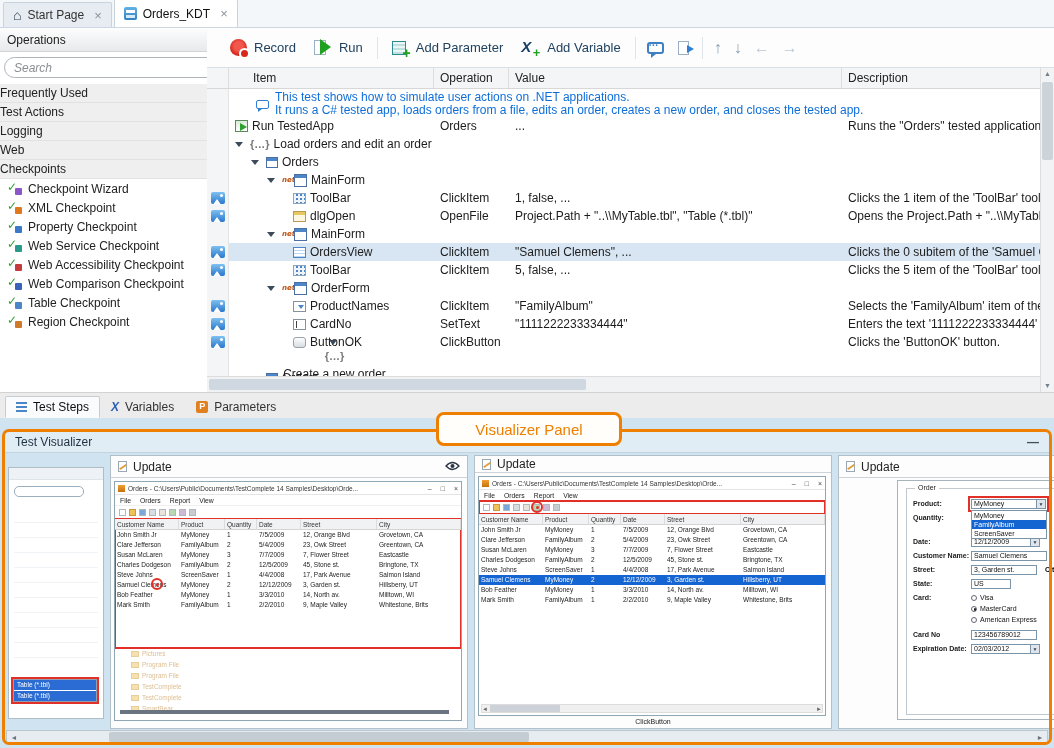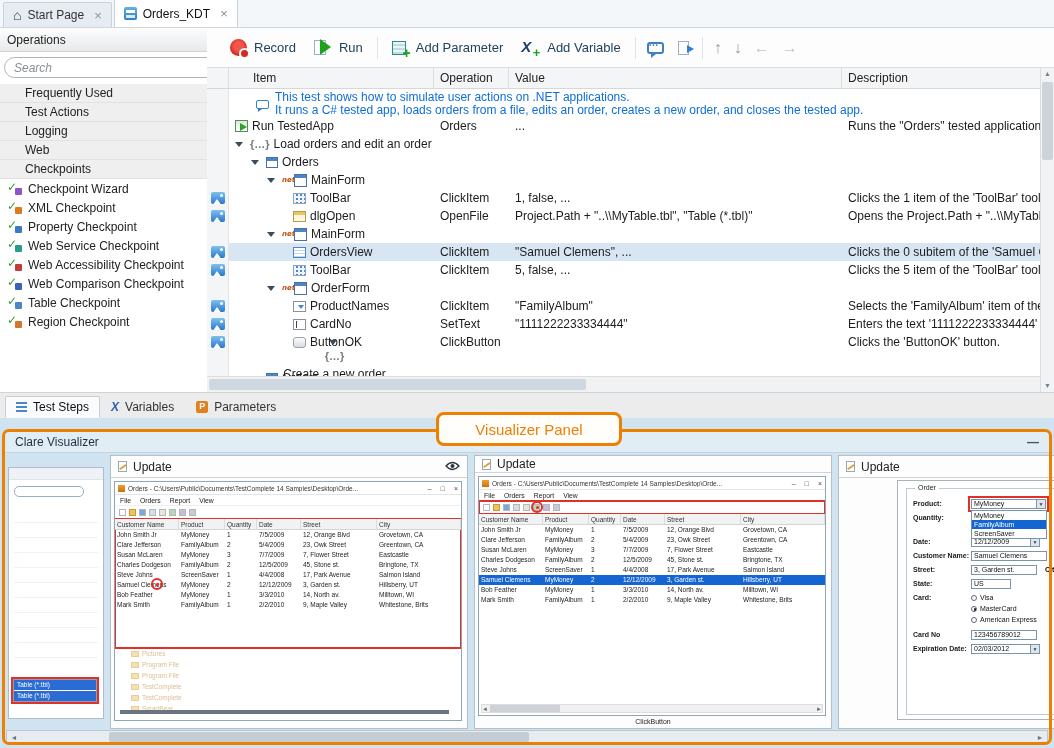--- a/index.html
+++ b/index.html
@@ -21,21 +21,21 @@
   
   .ops-panel { position:absolute; left:0; top:28px; width:235px; height:364px; background:#fff; border-right:1px solid #c4c8cc; }
   .ops-header { height:24px; background:linear-gradient(#fdfdfd,#e7e9eb); border-bottom:1px solid #d2d2d2;
     display:flex; align-items:center; justify-content:space-between; padding:0 7px; font-size:12px; color:#222; }
   .ops-search { position:absolute; left:4px; top:29px; right:5px; height:21px; border:1px solid #aeb4ba; border-radius:11px;
     display:flex; align-items:center; justify-content:space-between; padding:0 9px; color:#8a8f94; font-style:italic; font-size:12px; background:#fff; }
   .ic-mag { width:11px; height:11px; position:relative; flex:none; }
   .ic-mag::before { content:""; position:absolute; left:0; top:0; width:7px; height:7px; border:1.5px solid #6a7684; border-radius:50%; }
   .ic-mag::after  { content:""; position:absolute; right:0; bottom:0; width:5px; height:1.5px; background:#6a7684; transform:rotate(45deg); }
   .ops-list { position:absolute; left:0; top:56px; right:13px; bottom:0; overflow:hidden; }
-  .ops-cat { height:19px; background:#efefef; border-bottom:1px solid #e2e2e2; display:flex; align-items:center; padding:0 25px; font-size:12px; color:#222; }
+  .ops-cat { height:19px; background:#efefef; border-bottom:1px solid #e2e2e2; display:flex; align-items:center; padding:0 0; font-size:12px; color:#222; }
   .ops-item { height:19px; display:flex; align-items:center; gap:6px; padding:0 7px; font-size:12px; color:#222; white-space:nowrap; overflow:hidden; }
   .cp-ic { width:15px; height:13px; position:relative; flex:none; }
   .cp-ic::before { content:"✓"; position:absolute; left:0; top:-2px; font-size:12px; font-weight:bold; color:#2f9e2f; }
   .cp-ic::after { content:""; position:absolute; right:0; bottom:0; width:7px; height:7px; border-radius:1px; background:var(--b,#888); box-shadow:0 0 0 1px rgba(255,255,255,.85); }
   .ops-scrollbar { position:absolute; right:0; top:56px; width:13px; bottom:0; background:#f2f3f4; border-left:1px solid #e2e2e2; }
   .vs-arrow { display:block; height:12px; text-align:center; font-size:7px; color:#75808a; line-height:12px; }
   .ops-scrollbar .sb-thumb { position:absolute; left:1px; right:1px; top:13px; height:72px; background:#ccd3d9; border-radius:2px; }
   .ops-scrollbar .vs-down { position:absolute; bottom:0; left:0; right:0; }
   .pin-ic { width:10px; height:13px; position:relative; }
   .pin-ic::before { content:""; position:absolute; left:2px; top:0; width:6px; height:7px; background:#66707a; border-radius:1px; }
@@ -518,21 +518,21 @@
       <span>Variables</span>
     </div>
     <div class="btab">
       <span class="bt-ic-params"></span>
       <span>Parameters</span>
     </div>
   </div>
 
 <div class="visualizer">
   <div class="viz-titlebar">
-    <span>Clare Visualizer</span>
+    <span>Test Visualizer</span>
     <span class="viz-min">—</span>
   </div>
   <div class="viz-thumbs">
     <div class="thumb-partial">
       <div class="tp-top"></div>
       <div class="tp-search"></div>
       <div class="tp-lines"></div>
       <div class="tp-filter" id="tp-filter">
           <div class="tp-frow">Table (*.tbl)</div>
           <div class="tp-frow">Table (*.tbl)</div>

